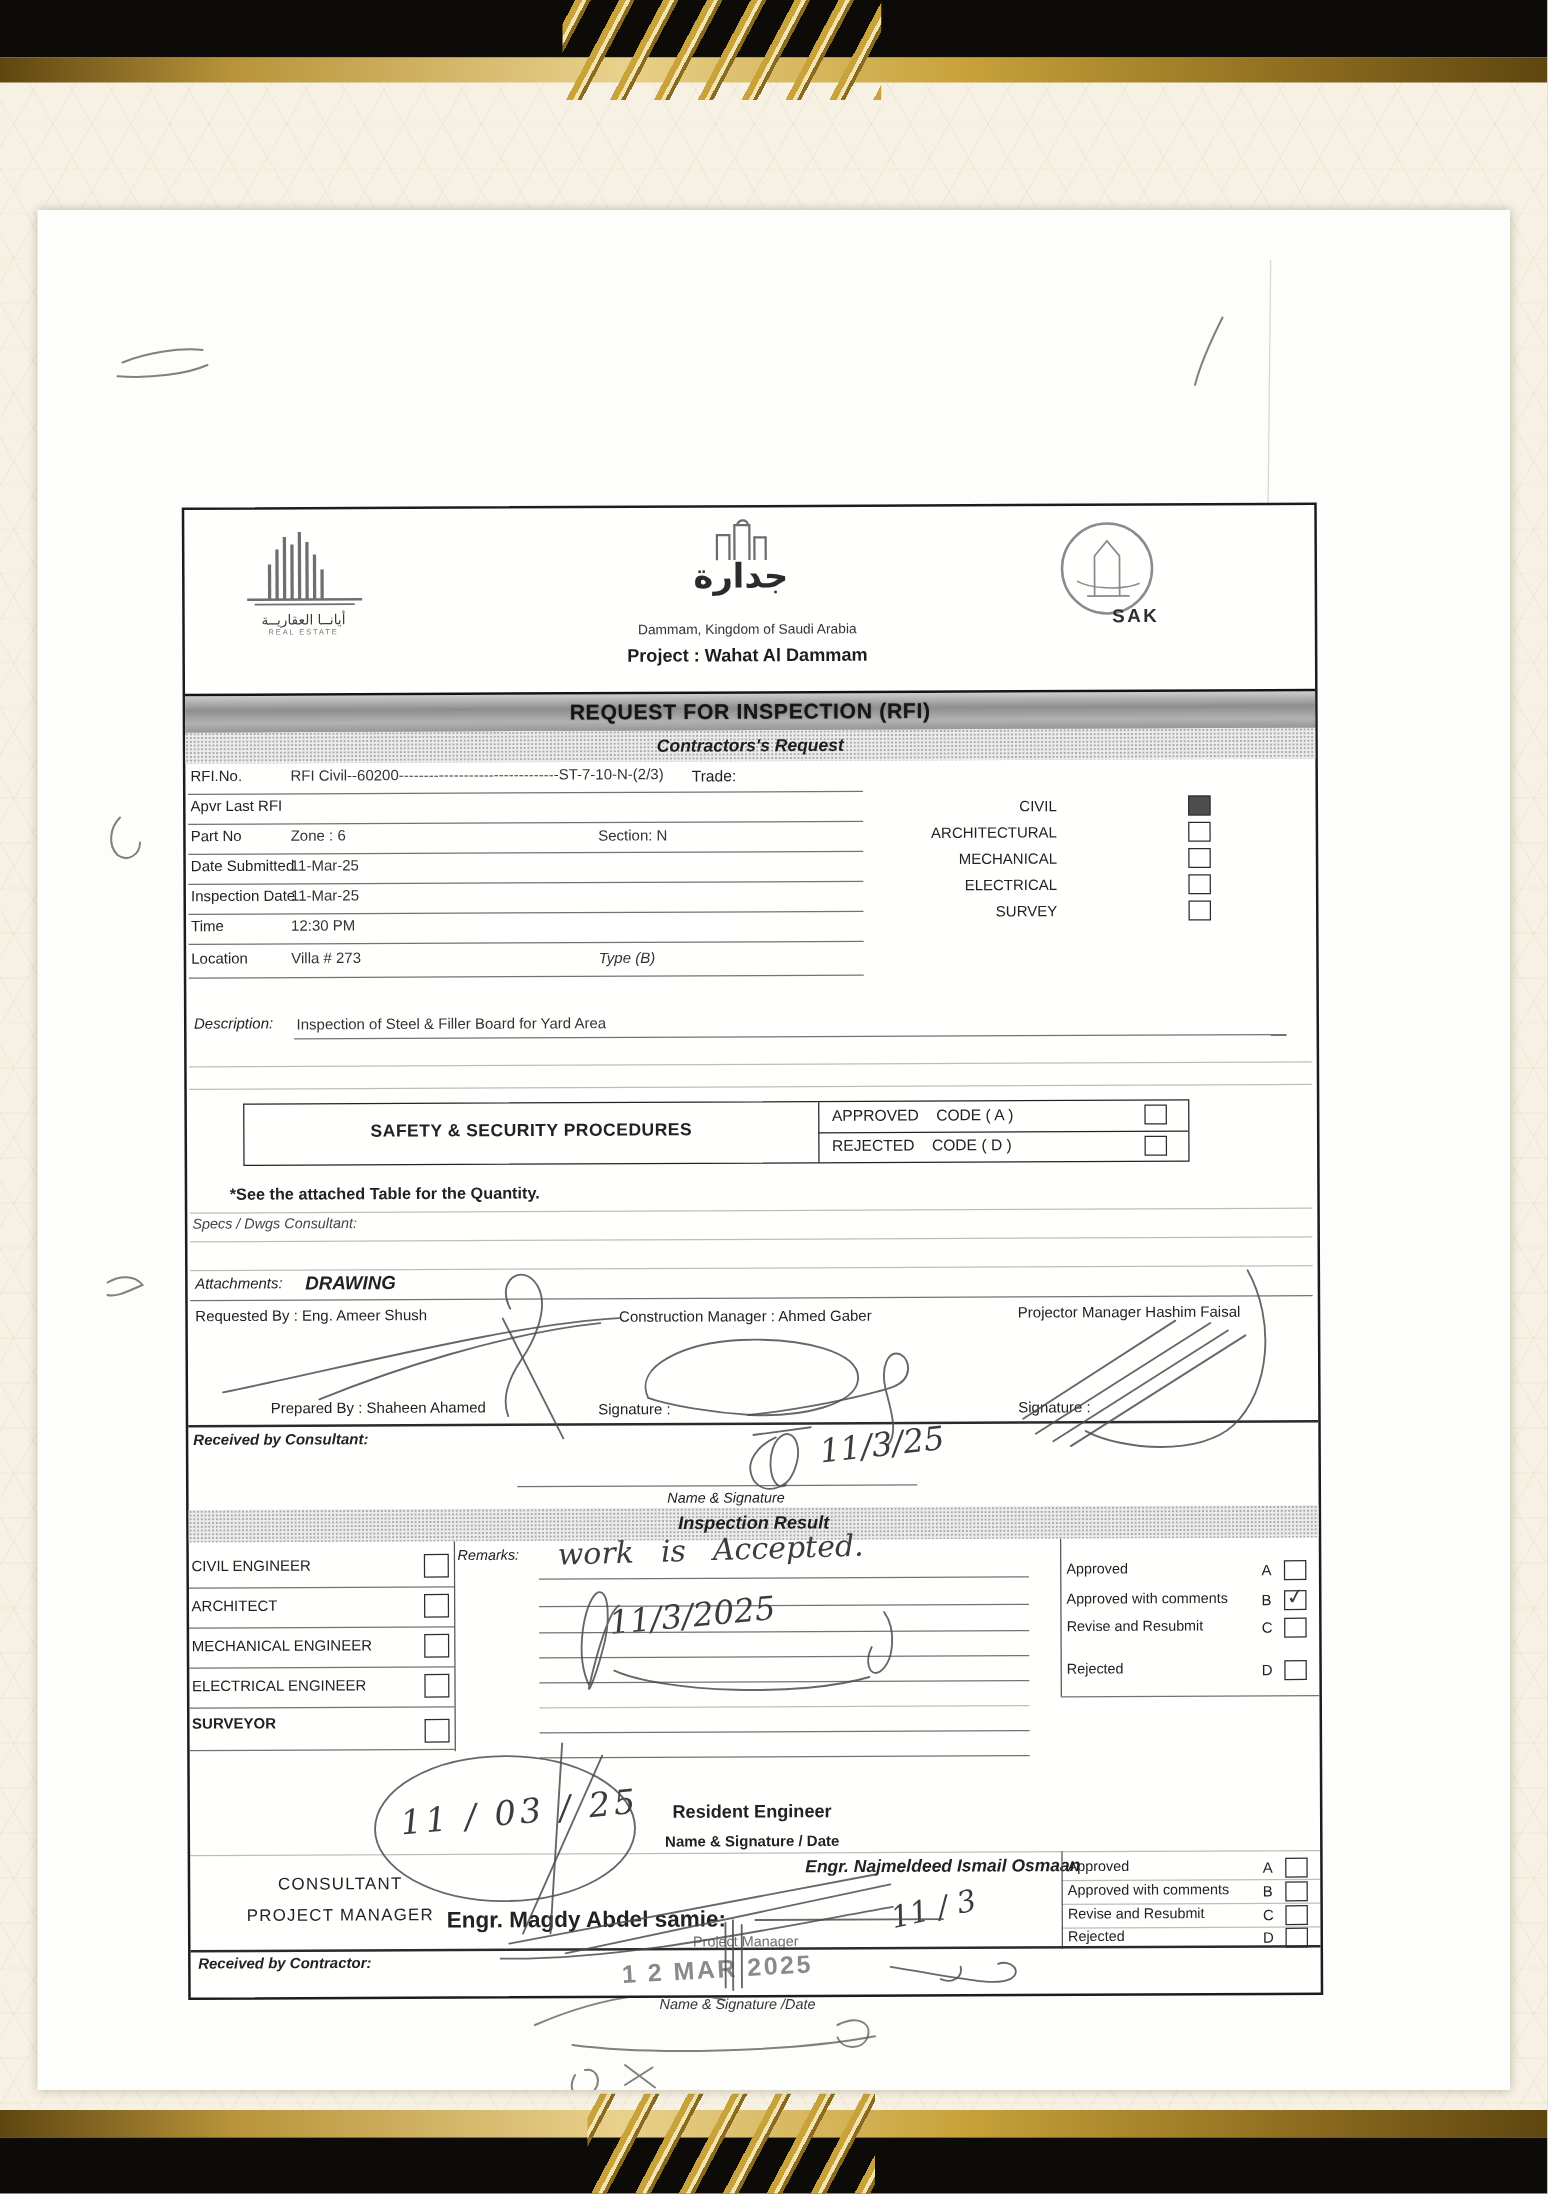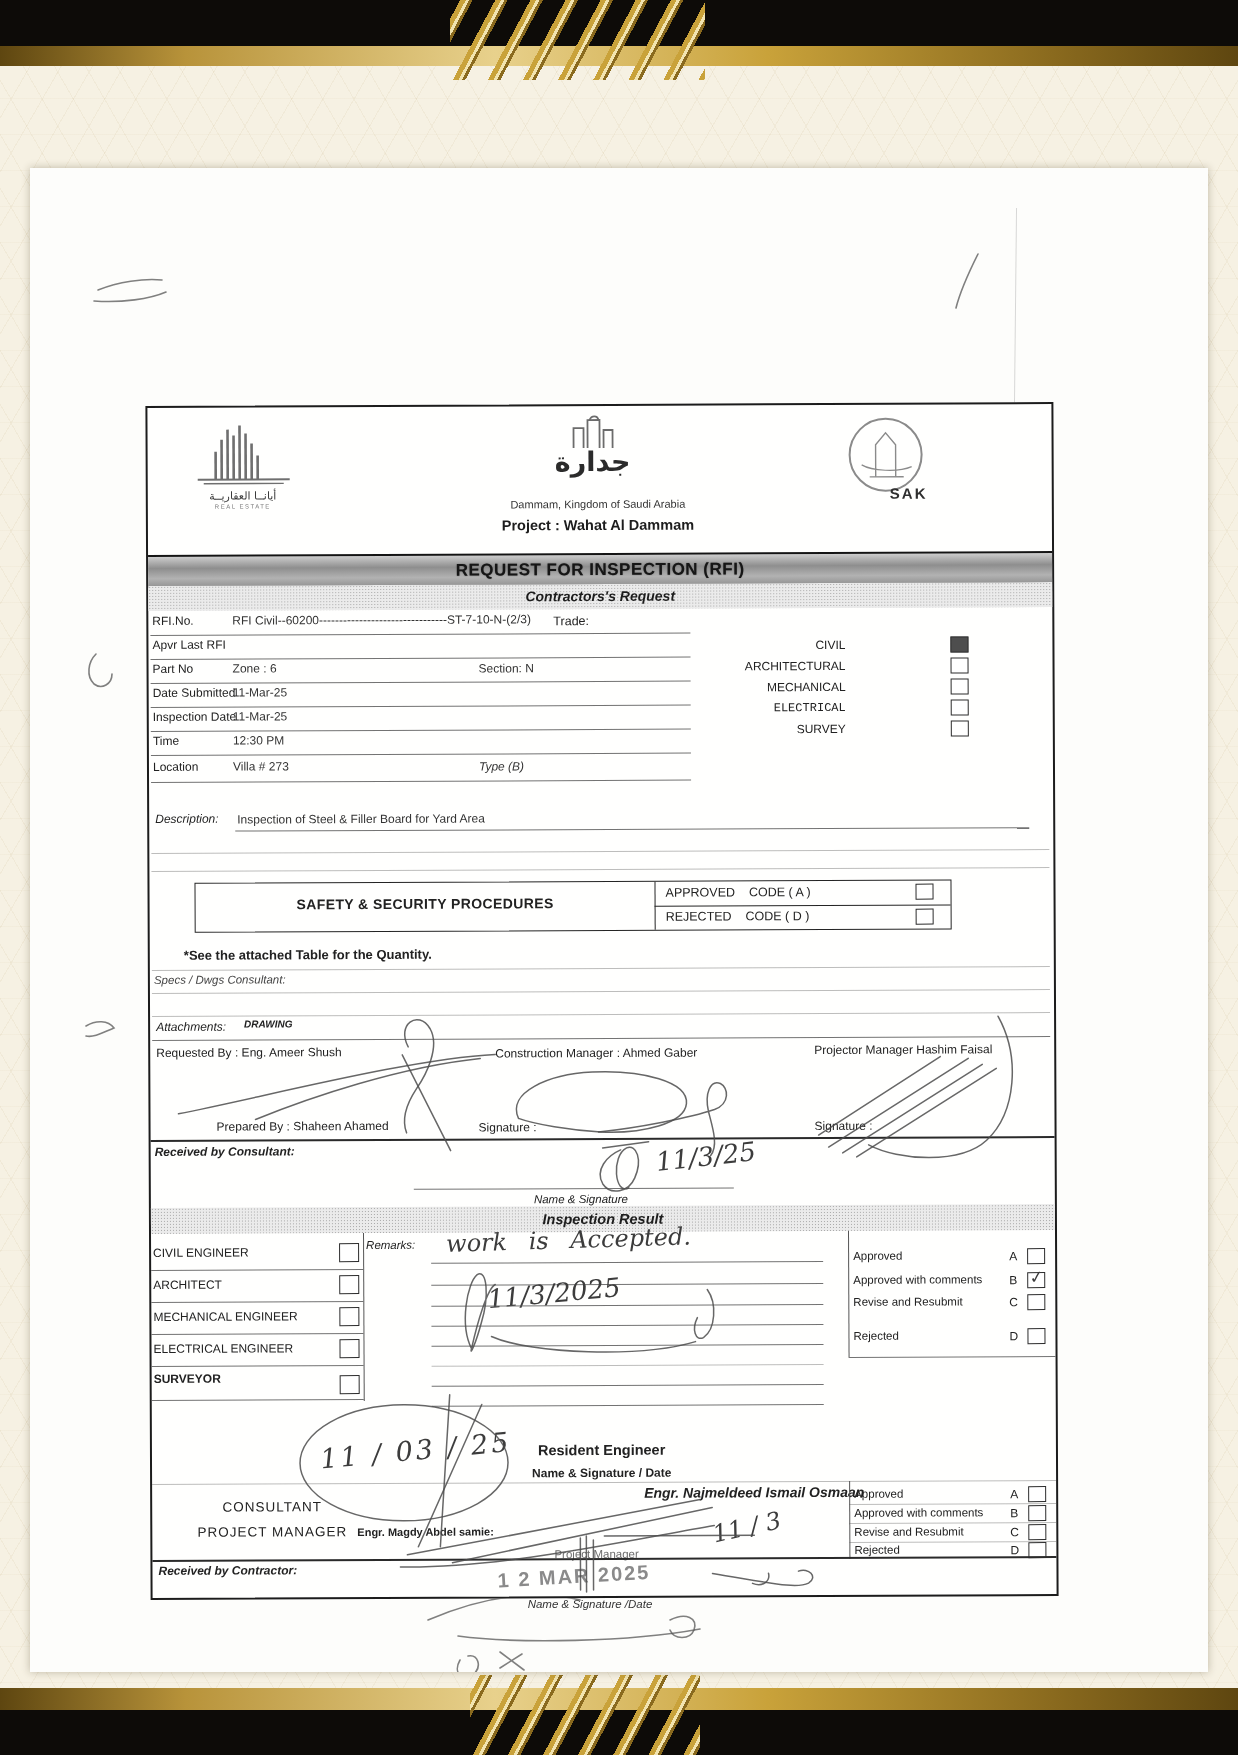--- a/index.html
+++ b/index.html
@@ -150,21 +150,21 @@
       <div class="abs val it" style="left:330px;top:353px;">Type (B)</div>
       <div class="abs hr" style="left:2px;top:374px;width:540px;"></div>
 
       <div class="abs lbl" style="left:405px;top:208px;font-size:12.5px;">Trade:</div>
       <div class="abs lbl" style="left:560px;top:233px;width:137px;text-align:right;">CIVIL</div>
       <div class="abs cb filled" style="left:802px;top:232px;"></div>
       <div class="abs lbl" style="left:560px;top:254px;width:137px;text-align:right;">ARCHITECTURAL</div>
       <div class="abs cb" style="left:802px;top:253px;"></div>
       <div class="abs lbl" style="left:560px;top:275px;width:137px;text-align:right;">MECHANICAL</div>
       <div class="abs cb" style="left:802px;top:274px;"></div>
-      <div class="abs lbl" style="left:560px;top:296px;width:137px;text-align:right;font-family:Liberation Mono, monospace;">ELECTRICAL</div>
+      <div class="abs lbl" style="left:560px;top:296px;width:137px;text-align:right;">ELECTRICAL</div>
       <div class="abs cb" style="left:802px;top:295px;"></div>
       <div class="abs lbl" style="left:560px;top:317px;width:137px;text-align:right;">SURVEY</div>
       <div class="abs cb" style="left:802px;top:316px;"></div>
 
       <div class="abs lbl it" style="left:6px;top:404px;">Description:</div>
       <div class="abs val" style="left:88px;top:405px;">Inspection of Steel &amp; Filler Board for Yard Area</div>
       <div class="abs hr" style="left:86px;top:423px;width:794px;"></div>
       <div class="abs hr faint" style="left:2px;top:445px;width:898px;"></div>
       <div class="abs hr faint" style="left:2px;top:463px;width:898px;"></div>
 
@@ -178,21 +178,21 @@
         <div class="abs cb" style="left:720px;top:28px;"></div>
       </div>
 
       <div class="abs bd" style="left:34px;top:540px;font-size:13px;">*See the attached Table for the Quantity.</div>
       <div class="abs hr faint" style="left:2px;top:562px;width:898px;"></div>
       <div class="abs lbl it" style="left:4px;top:566px;font-size:11.5px;color:#444;">Specs / Dwgs Consultant:</div>
       <div class="abs hr faint" style="left:2px;top:585px;width:898px;"></div>
       <div class="abs hr faint" style="left:2px;top:608px;width:898px;"></div>
 
       <div class="abs lbl it" style="left:6px;top:612px;">Attachments:</div>
-      <div class="abs bd it" style="left:94px;top:611px;font-size:10px;">DRAWING</div>
+      <div class="abs bd it" style="left:94px;top:611px;font-size:15px;">DRAWING</div>
       <div class="abs hr" style="left:2px;top:632px;width:898px;"></div>
 
       <div class="abs lbl" style="left:6px;top:638px;">Requested By : Eng. Ameer Shush</div>
       <div class="abs lbl" style="left:345px;top:640px;">Construction Manager  : Ahmed Gaber</div>
       <div class="abs lbl" style="left:664px;top:638px;">Projector Manager   Hashim Faisal</div>
       <div class="abs lbl" style="left:66px;top:712px;">Prepared By : Shaheen Ahamed</div>
       <div class="abs lbl" style="left:328px;top:714px;">Signature :</div>
       <div class="abs lbl" style="left:664px;top:714px;">Signature :</div>
       <div class="abs hr strong" style="left:0;top:732px;width:904px;"></div>
 
@@ -248,21 +248,21 @@
       <div class="abs hr" style="left:697px;top:952px;width:207px;"></div>
 
       <div class="abs hw" style="left:168px;top:1028px;font-size:27px;transform:rotate(-5deg);letter-spacing:3px;">11 / 03 / 25</div>
       <div class="abs bd" style="left:386px;top:1036px;font-size:14.5px;">Resident Engineer</div>
       <div class="abs bd" style="left:380px;top:1060px;font-size:12px;">Name &amp; Signature / Date</div>
       <div class="abs hr faint" style="left:0;top:1076px;width:904px;"></div>
 
       <div class="abs bd it" style="left:492px;top:1079px;font-size:14px;">Engr.  Najmeldeed Ismail Osmaan</div>
       <div class="abs ctr" style="left:40px;top:1092px;width:160px;font-size:13.5px;letter-spacing:1px;">CONSULTANT</div>
       <div class="abs ctr" style="left:20px;top:1117px;width:200px;font-size:13.5px;letter-spacing:1px;">PROJECT MANAGER</div>
-      <div class="abs bd" style="left:205px;top:1119px;font-size:11px;">Engr.  Magdy Abdel samie:</div>
+      <div class="abs bd" style="left:205px;top:1119px;font-size:18px;">Engr.  Magdy Abdel samie:</div>
       <div class="abs ghost" style="left:402px;top:1142px;font-size:11.5px;">Project Manager</div>
       <div class="abs hw" style="left:560px;top:1108px;font-size:24px;transform:rotate(-12deg);">11 / 3</div>
 
       <div class="abs vl" style="left:697px;top:1076px;height:78px;"></div>
       <div class="abs lbl" style="left:702px;top:1083px;font-size:11.5px;">Approved</div>
       <div class="abs lbl" style="left:858px;top:1083px;">A</div>
       <div class="abs cb" style="left:876px;top:1082px;"></div>
       <div class="abs hr faint" style="left:697px;top:1099px;width:207px;"></div>
       <div class="abs lbl" style="left:702px;top:1102px;font-size:11.5px;">Approved with comments</div>
       <div class="abs lbl" style="left:858px;top:1102px;">B</div>

